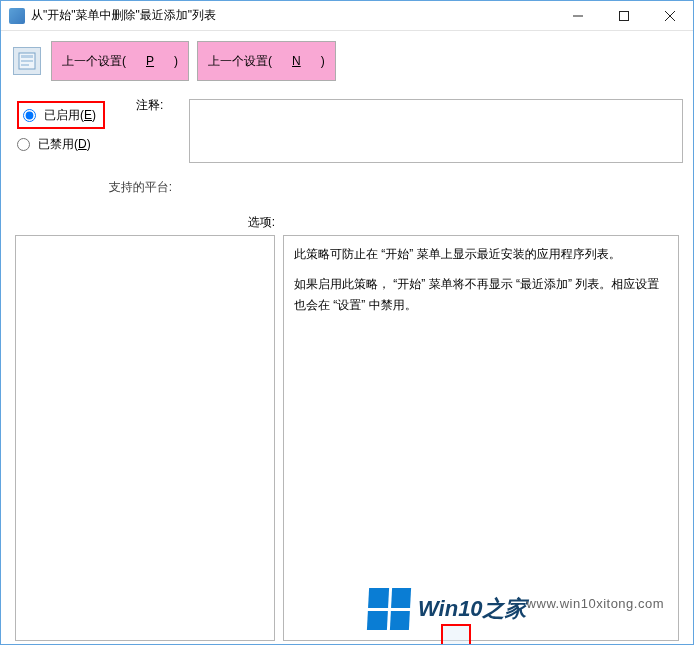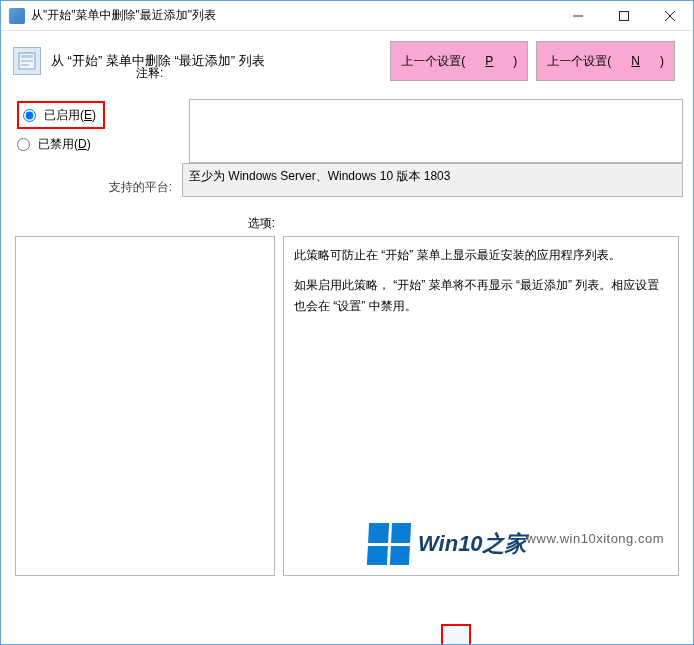--- a/index.html
+++ b/index.html
@@ -132,21 +132,21 @@
   .panes {
     display: grid;
     grid-template-columns: 260px 1fr;
     gap: 8px;
     margin-top: 4px;
     padding: 0 4px;
   }
   .pane {
     border: 1px solid #b6b6b6;
     background:#fff;
-    height: 340px;
+    height: 406px;
     overflow: auto;
     padding: 8px 10px;
     font-size: 12px;
     line-height: 1.7;
     position: relative;
   }
   .pane.options { padding:8px; }
   .help-text p { margin: 0 0 10px 0; }
 
   
@@ -203,21 +203,20 @@
 
     <div class="header-row">
       <div class="big-icon">
         <svg width="18" height="18" viewBox="0 0 18 18">
             <rect x="1" y="1" width="16" height="16" fill="#eef4fa" stroke="#7aa3c8"></rect>
             <rect x="3" y="3" width="12" height="3" fill="#b8d0e6"></rect>
             <rect x="3" y="8" width="12" height="2" fill="#b8d0e6"></rect>
             <rect x="3" y="12" width="8" height="2" fill="#b8d0e6"></rect>
           </svg>
       </div>
-      <div class="policy-name">从 “开始” 菜单中删除 “最近添加” 列表</div>
       <div class="nav-buttons">
         <div class="btn">
           <span>上一个设置(</span>
             <span class="u">P</span>
             <span>)</span>
         </div>
         <div class="btn">
           <span>上一个设置(</span>
             <span class="u">N</span>
             <span>)</span>
@@ -243,24 +242,23 @@
       <div style="display:grid; grid-template-columns:1fr; row-gap:10px;">
         <div style="display:grid; grid-template-columns:1fr; row-gap:6px;">
           <div style="display:flex; align-items:flex-start; gap:6px;">
             <div class="label-col" style="width:1px;"></div>
             <textarea class="textbox comment-box" style=""></textarea>
           </div>
         </div>
       </div>
 
       <div class="label-col" style="align-self:start; padding-top:16px; padding-right:4px;">支持的平台:</div>
-      <textarea class="textbox platform-box" readonly="" style="">至少为 Windows Server、Windows 10 版本 1803</textarea>
-    </div>
-
-    <div style="position:absolute; top:64px; left:135px; font-size:12px;">注释:</div>
+    </div>
+
+    <div style="position:absolute; top:96px; left:135px; font-size:12px;">注释:</div>
 
     <div class="lower-labels">
       <div>选项:</div>
     </div>
 
     <div class="panes">
       <div class="pane options"></div>
       <div class="pane help-text">
         <p>此策略可防止在 “开始” 菜单上显示最近安装的应用程序列表。</p>
         <p>如果启用此策略， “开始” 菜单将不再显示 “最近添加” 列表。相应设置也会在 “设置” 中禁用。</p>

